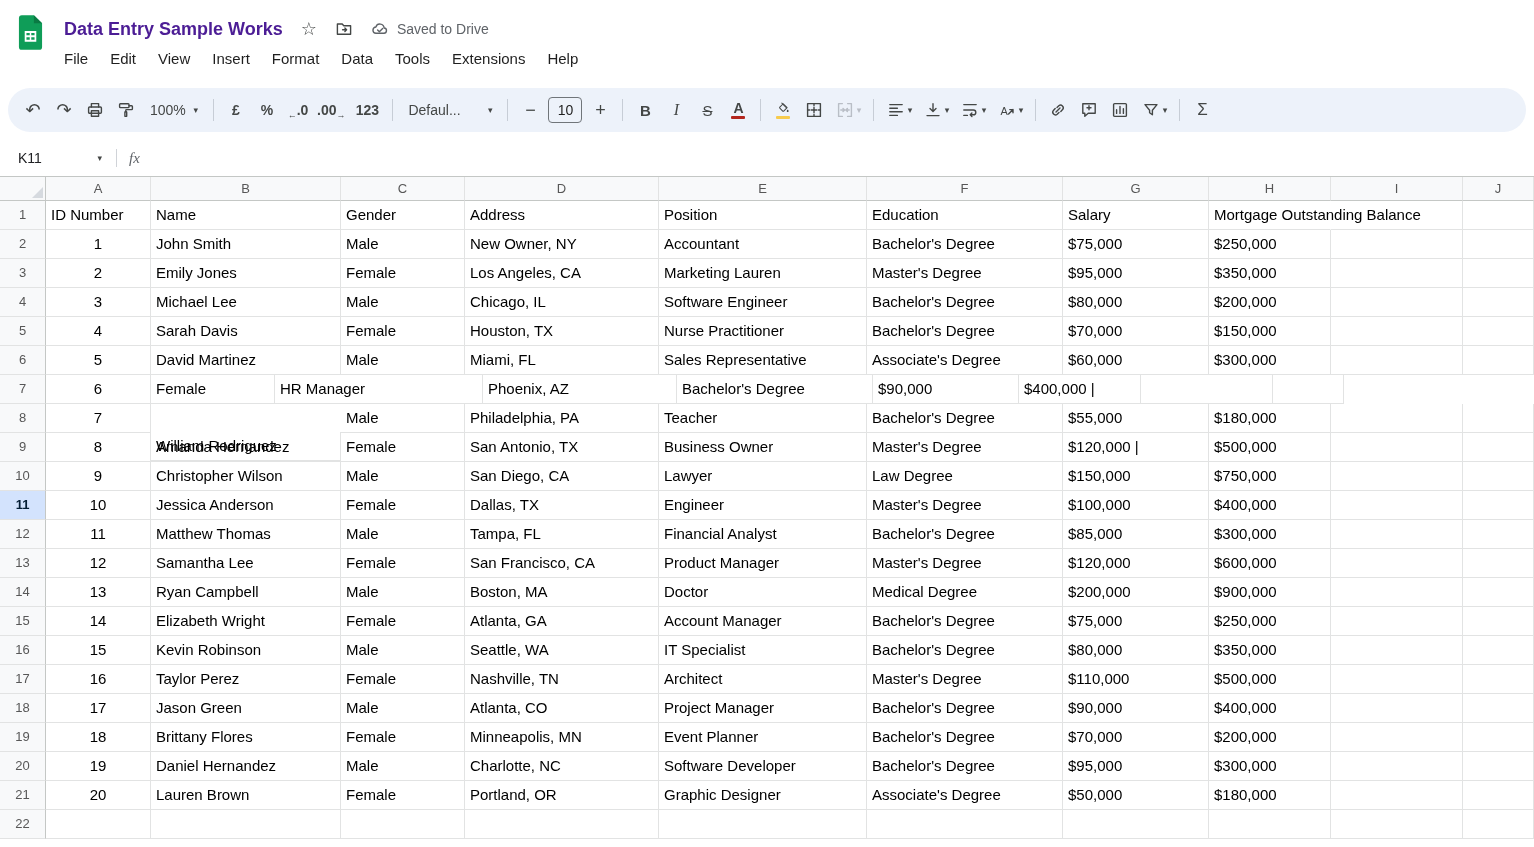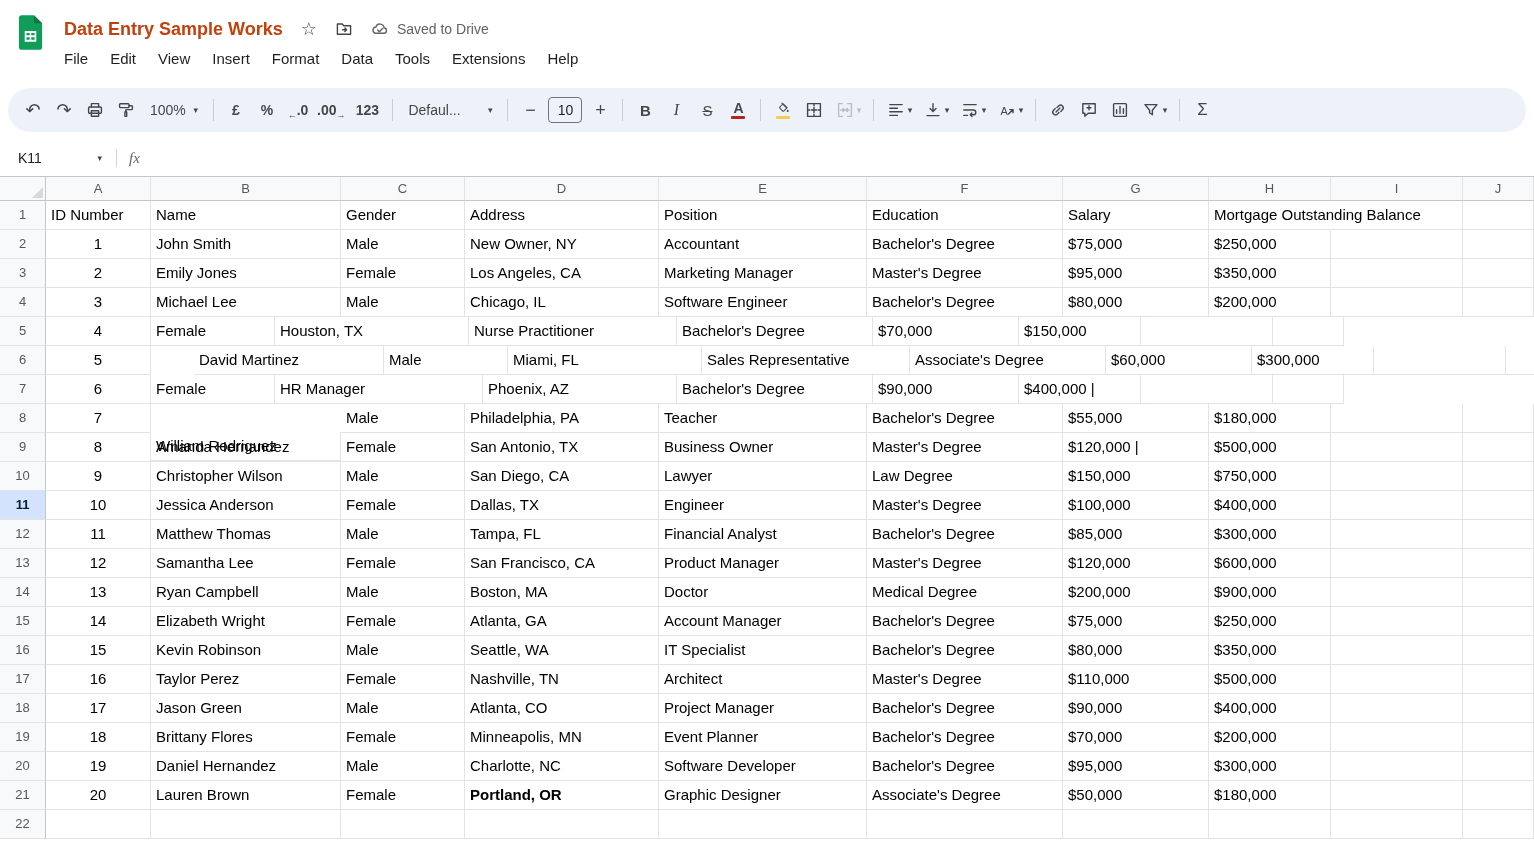--- a/index.html
+++ b/index.html
@@ -5,21 +5,21 @@
 <style>
   *{box-sizing:border-box;margin:0;padding:0}
   html,body{background:#fff}
   body{width:1534px;height:847px;overflow:hidden;font-family:"Liberation Sans","DejaVu Sans",sans-serif;color:#1f1f1f}
 
   
   .apphead{display:flex;align-items:flex-start;padding:13px 0 0 17px;height:88px}
   .logo-wrap{margin-right:20px;margin-top:1px}
   .head-main{display:flex;flex-direction:column}
   .title-row{display:flex;align-items:center;gap:18px;height:32px}
-  .doc-title{font-size:18px;font-weight:bold;color:#c2410c;white-space:nowrap}
+  .doc-title{font-size:18px;font-weight:bold;color:#4c1d95;white-space:nowrap}
   .hglyph{font-size:18px;color:var(--icon-gray);line-height:1}
   .hsvg{display:flex;align-items:center;color:var(--icon-gray)}
   .saved{display:flex;align-items:center;gap:8px;color:var(--muted-text);font-size:14px}
   .menubar{display:flex;gap:6px;margin-top:3px;margin-left:-8px}
   .menu-item{font-size:15px;color:#1f1f1f;padding:2px 8px;border-radius:6px;cursor:default}
 
   
   .toolbar-wrap{padding:0 8px}
   .toolbar{background:var(--toolbar-bg);border-radius:22px;height:44px;display:flex;align-items:center;padding:0 10px;gap:1px}
   .tbtn{height:30px;min-width:36px;border-radius:4px;display:flex;align-items:center;justify-content:center;color:var(--icon-gray);font-size:15px;cursor:default;padding:0 3px}
@@ -313,21 +313,21 @@
         <div class="cell" style="width: 122px;">$250,000</div>
         <div class="cell" style="width: 132px;"></div>
         <div class="cell" style="width: 71px;"></div>
       </div>
       <div class="grow">
         <div class="rowh">3</div>
         <div class="cell center" style="width: 105px;">2</div>
         <div class="cell" style="width: 190px;">Emily Jones</div>
         <div class="cell" style="width: 124px;">Female</div>
         <div class="cell" style="width: 194px;">Los Angeles, CA</div>
-        <div class="cell" style="width: 208px;">Marketing Manager</div>
+        <div class="cell" style="width: 208px;">Marketing Lauren</div>
         <div class="cell" style="width: 196px;">Master's Degree</div>
         <div class="cell" style="width: 146px;">$95,000</div>
         <div class="cell" style="width: 122px;">$350,000</div>
         <div class="cell" style="width: 132px;"></div>
         <div class="cell" style="width: 71px;"></div>
       </div>
       <div class="grow">
         <div class="rowh">4</div>
         <div class="cell center" style="width: 105px;">3</div>
         <div class="cell" style="width: 190px;">Michael Lee</div>
@@ -336,33 +336,34 @@
         <div class="cell" style="width: 208px;">Software Engineer</div>
         <div class="cell" style="width: 196px;">Bachelor's Degree</div>
         <div class="cell" style="width: 146px;">$80,000</div>
         <div class="cell" style="width: 122px;">$200,000</div>
         <div class="cell" style="width: 132px;"></div>
         <div class="cell" style="width: 71px;"></div>
       </div>
       <div class="grow">
         <div class="rowh">5</div>
         <div class="cell center" style="width: 105px;">4</div>
+        <div class="cell" style="width: 190px;">Sarah Davis</div>
         <div class="cell" style="width: 124px;">Female</div>
         <div class="cell" style="width: 194px;">Houston, TX</div>
         <div class="cell" style="width: 208px;">Nurse Practitioner</div>
         <div class="cell" style="width: 196px;">Bachelor's Degree</div>
         <div class="cell" style="width: 146px;">$70,000</div>
         <div class="cell" style="width: 122px;">$150,000</div>
         <div class="cell" style="width: 132px;"></div>
         <div class="cell" style="width: 71px;"></div>
       </div>
       <div class="grow">
         <div class="rowh">6</div>
         <div class="cell center" style="width: 105px;">5</div>
-        <div class="cell" style="width: 190px; margin-left: 43px;">David Martinez</div>
+        <div class="cell" style="width: 190px;">David Martinez</div>
         <div class="cell" style="width: 124px;">Male</div>
         <div class="cell" style="width: 194px;">Miami, FL</div>
         <div class="cell" style="width: 208px;">Sales Representative</div>
         <div class="cell" style="width: 196px;">Associate's Degree</div>
         <div class="cell" style="width: 146px;">$60,000</div>
         <div class="cell" style="width: 122px;">$300,000</div>
         <div class="cell" style="width: 132px;"></div>
         <div class="cell" style="width: 71px;"></div>
       </div>
       <div class="grow">
@@ -544,21 +545,21 @@
         <div class="cell" style="width: 146px;">$95,000</div>
         <div class="cell" style="width: 122px;">$300,000</div>
         <div class="cell" style="width: 132px;"></div>
         <div class="cell" style="width: 71px;"></div>
       </div>
       <div class="grow">
         <div class="rowh">21</div>
         <div class="cell center" style="width: 105px;">20</div>
         <div class="cell" style="width: 190px;">Lauren Brown</div>
         <div class="cell" style="width: 124px;">Female</div>
-        <div class="cell" style="width: 194px; font-weight: bold;">Portland, OR</div>
+        <div class="cell" style="width: 194px;">Portland, OR</div>
         <div class="cell" style="width: 208px;">Graphic Designer</div>
         <div class="cell" style="width: 196px;">Associate's Degree</div>
         <div class="cell" style="width: 146px;">$50,000</div>
         <div class="cell" style="width: 122px;">$180,000</div>
         <div class="cell" style="width: 132px;"></div>
         <div class="cell" style="width: 71px;"></div>
       </div>
       <div class="grow">
         <div class="rowh">22</div>
         <div class="cell center" style="width: 105px;"></div>

